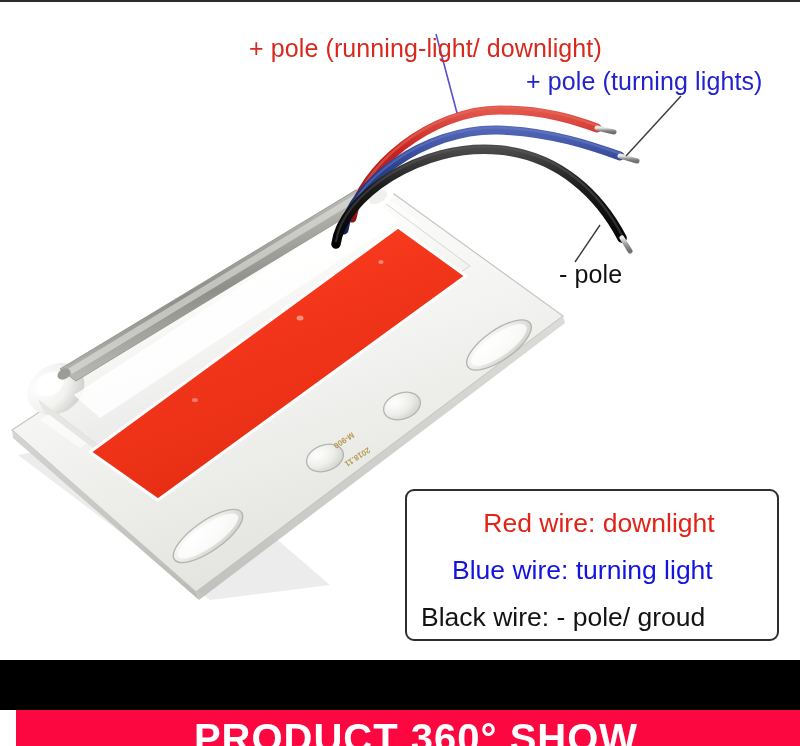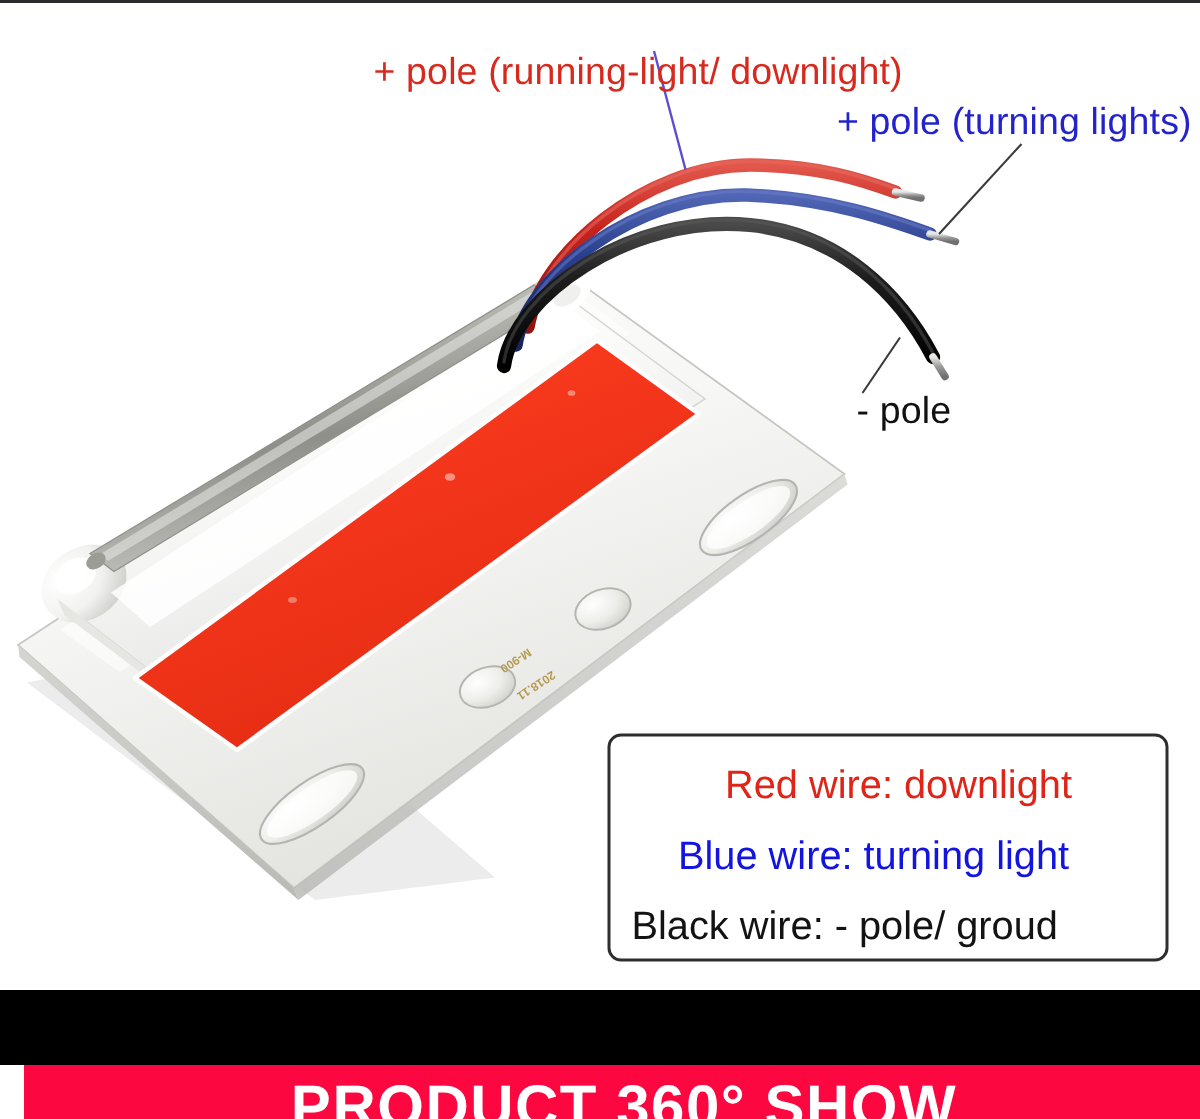--- a/index.html
+++ b/index.html
@@ -18,22 +18,22 @@
     background:#2b2b2d;
   }
 
   
   .label {
     position:absolute; white-space:nowrap;
     font-family:"Liberation Sans", sans-serif;
     line-height:1;
   }
   .label-red   { color:#d8291e; font-size:25px; left:249px; top:8px; letter-spacing:.1px;margin-top:28px; }
-  .label-blue  { color:#2323cc; font-size:25px; left:526px; top:69px; letter-spacing:.1px;margin-left:32px; }
-  .label-black { color:#111111; font-size:25px; left:559px; top:262px; letter-spacing:.1px;margin-left:12px; }
+  .label-blue  { color:#2323cc; font-size:25px; left:526px; top:69px; letter-spacing:.1px; }
+  .label-black { color:#111111; font-size:25px; left:559px; top:262px; letter-spacing:.1px; }
 
   
   #photo { position:absolute; left:0; top:0; width:800px; height:660px; }
 
   
   .legend {
     position:absolute; left:405px; top:489px;
     width:374px; height:152px;
     background:#ffffff;
     border:2px solid #2e2e2e;

